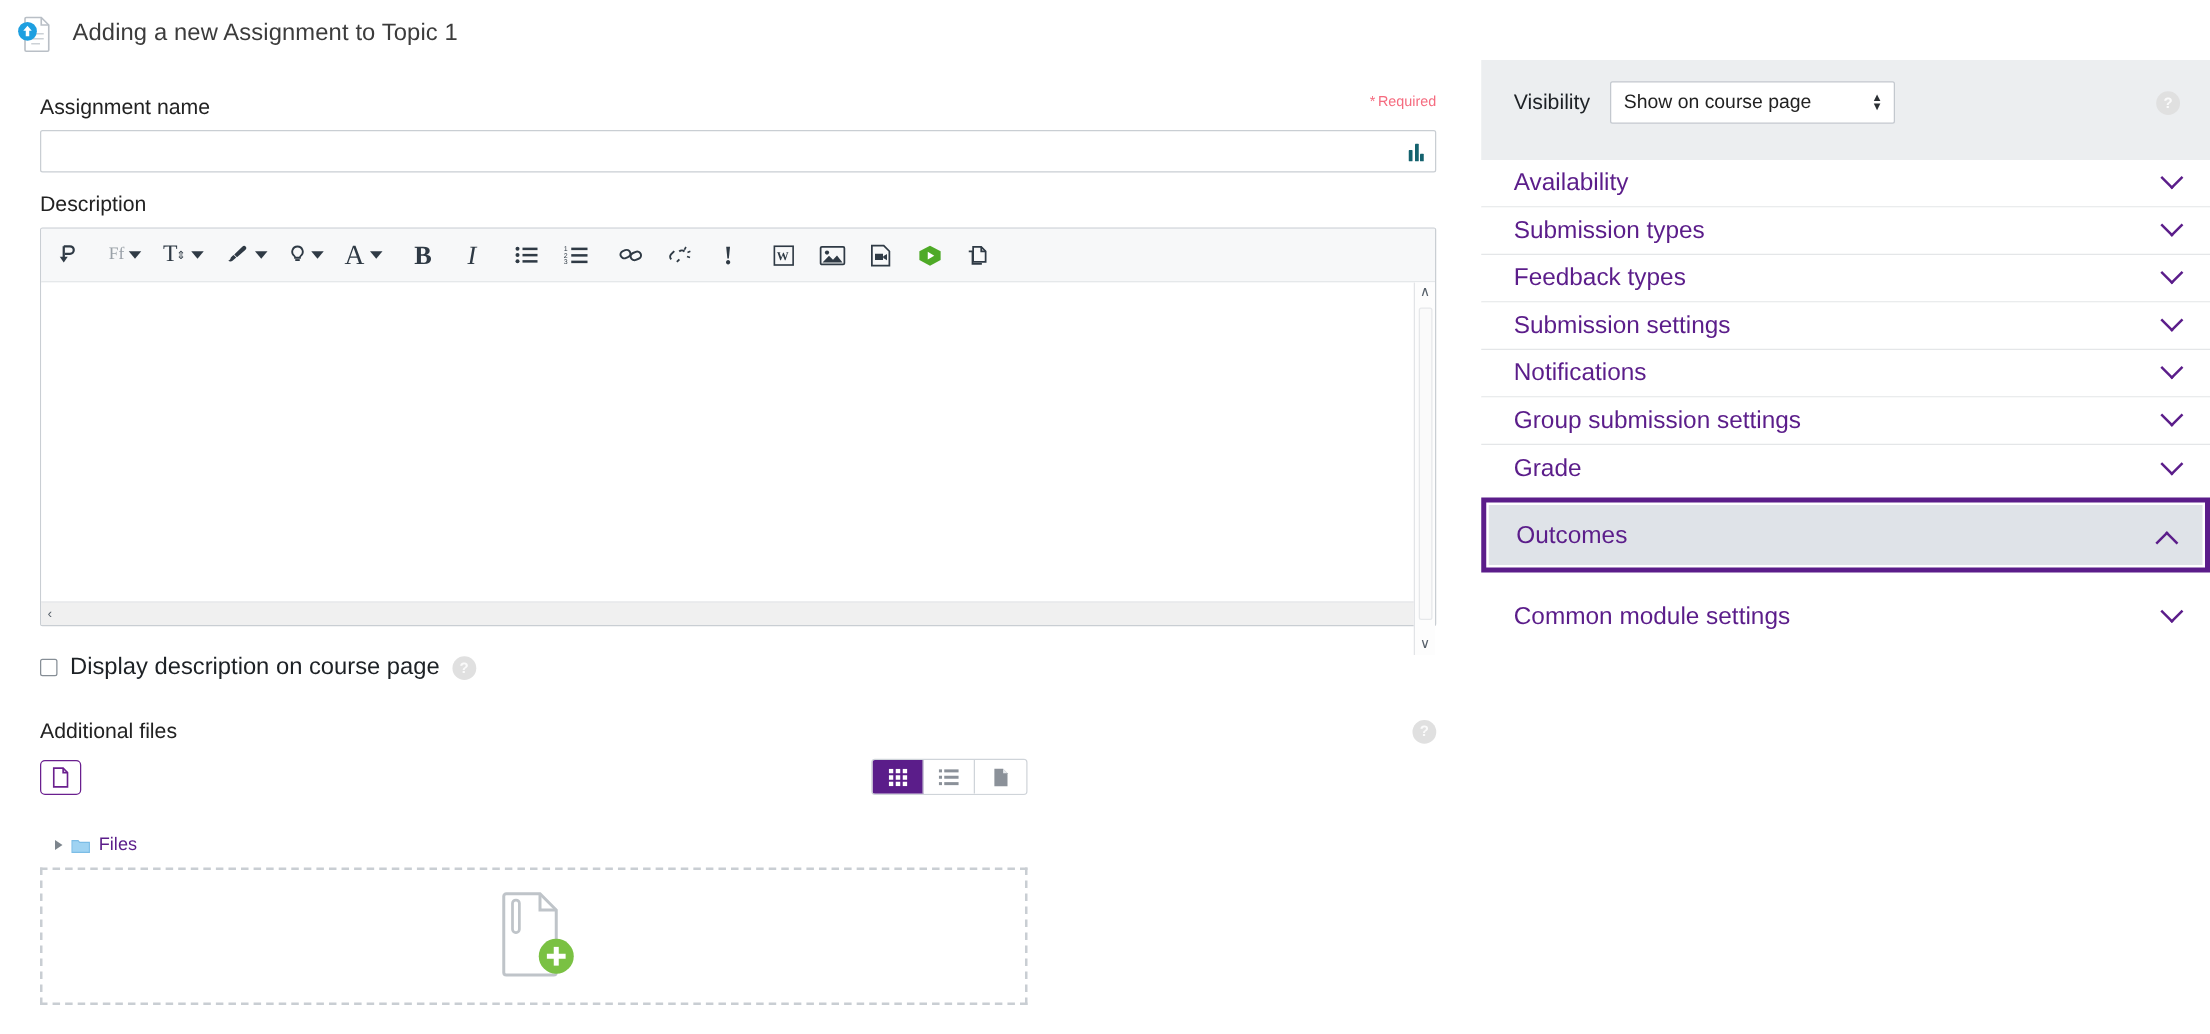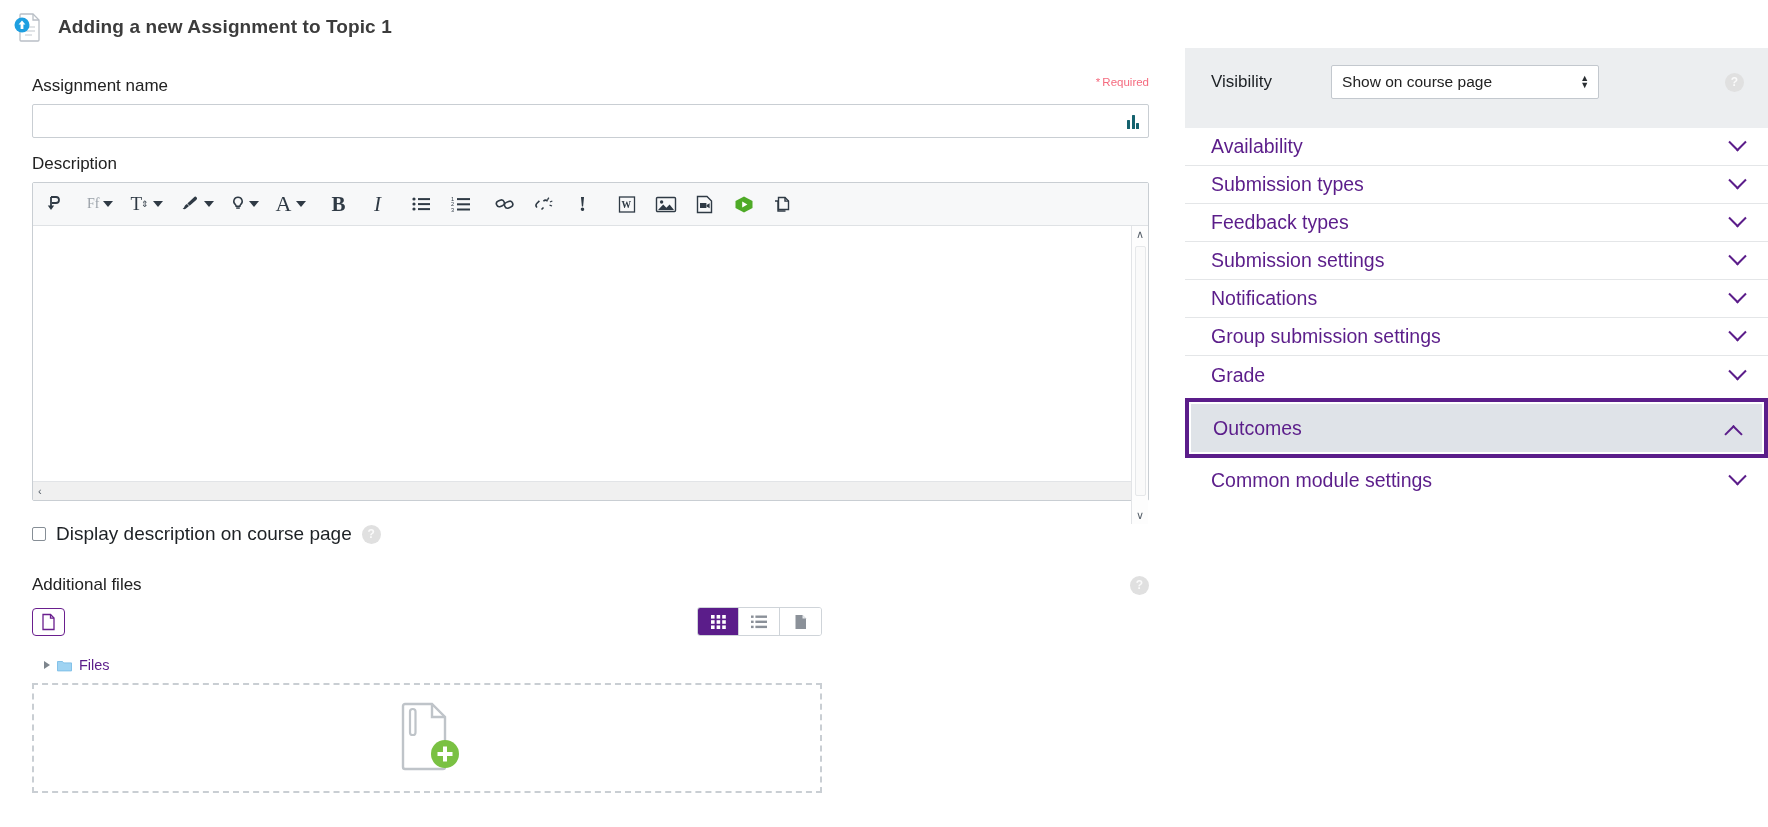--- a/index.html
+++ b/index.html
@@ -8,21 +8,21 @@
     width: 1768px; height: 827px;
     background: #ffffff;
     font-family: "Liberation Sans", sans-serif;
     overflow: hidden;
   }
   .page { position: relative; width: 1768px; height: 827px; background:#fff; }
 
   
   .page-header {
     position: absolute; left: 12px; top: 10px;
-    display: flex; align-items: center; gap: 12px; font-weight: bold;
+    display: flex; align-items: center; gap: 12px;
   }
   .assign-icon { width: 34px; height: 34px; position: relative; flex: none; }
   .page-title {
     font-size: 19px; color: #3c3c3c; letter-spacing: .1px;
   }
 
   
   .left-col {
     position: absolute; left: 0; top: 60px;
     width: 1185px; height: 767px;
@@ -129,21 +129,21 @@
     overflow: hidden; height: 29px; margin-top: 12px;
   }
   .vm {
     width: 41px; display: flex; align-items: center; justify-content: center;
     background: #fff; border-right: 1px solid #cfd4d9; color: #8b9199;
   }
   .vm:last-child { border-right: 0; }
   .vm.active { background: #5b1d8a; color: #fff; }
 
   .tree-row {
-    display: flex; align-items: center; gap: 7px; margin-top: 21px;
+    display: flex; align-items: center; gap: 7px; margin-top: 32px;
     padding-left: 12px; font-size: 14px;
   }
   .tri {
     width: 0; height: 0; border-top: 4.5px solid transparent;
     border-bottom: 4.5px solid transparent; border-left: 6px solid #7d858d;
   }
   .folder-ic { width: 15px; height: 12px; flex: none; }
   .tree-label { color: #5b1d8a; font-size: 14.5px; }
 
   .dropzone {
@@ -157,24 +157,24 @@
   .right-col {
     position: absolute; left: 1185px; top: 48px;
     width: 583px; height: 779px;
   }
   .visibility-bar {
     background: #eceef0; height: 80px; display: flex; align-items: center;
     padding: 0 24px 12px 26px; gap: 16px;
   }
   .vis-label { font-size: 17px; color: #1d2125; }
   .vis-select {
-    position: relative; width: 268px; height: 34px;
+    position: relative; width: 228px; height: 34px;
     border: 1px solid #c3c8ce; background: #fff; border-radius: 2px;
     display: flex; align-items: center; padding: 0 28px 0 10px;
-    font-size: 15.5px; color: #222; margin-left: 43px;
+    font-size: 15.5px; color: #222;
   }
   .vis-select .spin {
     position: absolute; right: 9px; top: 50%; transform: translateY(-50%);
     display: flex; flex-direction: column; gap: 2px; line-height: .6;
     font-size: 9px; color: #2b2f33;
   }
   .vis-help { margin-left: auto; }
 
   .acc-item {
     height: 38px; display: flex; align-items: center;
@@ -185,21 +185,21 @@
   .acc-title { font-size: 19.5px; color: #5b1d8a; }
   .chev {
     width: 13px; height: 13px; border-right: 2px solid #5b1d8a;
     border-bottom: 2px solid #5b1d8a; transform: rotate(45deg) translate(-3px,-3px);
   }
   .chev.up { transform: rotate(-135deg) translate(-4px,-4px); }
 
   
   .outcomes-block {
     border: 4px solid #5b1d8a; background: #fff;
-    margin: 4px 0 3px 0; padding: 2px;
+    margin: 4px 0 16px 0; padding: 2px;
   }
   .outcomes-header {
     height: 48px; background: #dfe3e8; display: flex; align-items: center;
     justify-content: space-between; padding: 0 22px 0 22px;
   }
   .outcomes-body { background: #fff; padding: 14px 18px 18px 18px; }
   .outcome-row { display: flex; gap: 11px; margin-bottom: 22px; }
   .outcome-row:last-child { margin-bottom: 4px; }
   .outcome-text { font-size: 16.5px; color: #1d2125; line-height: 1.58; }
   .oc-box { margin-top: 4px; }

